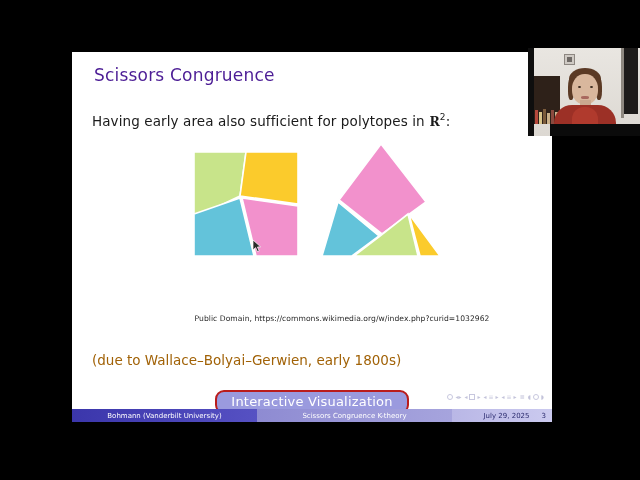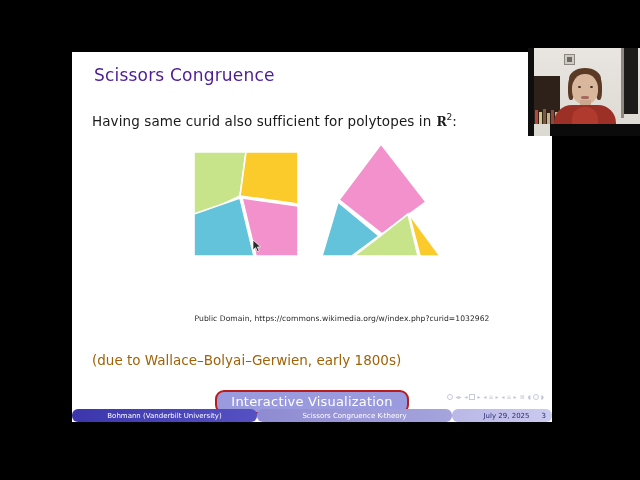--- a/index.html
+++ b/index.html
@@ -42,21 +42,21 @@
       gap:3px;opacity:.30;}
   #navsyms .g{display:flex;align-items:center;gap:2px;}
   .ns{font-size:6px;color:#3b3b86;line-height:1;font-family:"DejaVu Sans",sans-serif;}
   .nsq{width:4px;height:4px;border:1px solid #4a4a93;display:inline-block;}
   .nsc{width:4px;height:4px;border:1px solid #4a4a93;border-radius:50%;display:inline-block;}
 
   
   #footer{position:absolute;left:0;bottom:0;width:480px;height:13px;display:flex;
       font-size:7px;color:#ffffff;}
   #footer .cell{display:flex;align-items:center;height:100%;overflow:hidden;
-      white-space:nowrap;border-radius:6px;}
+      white-space:nowrap;}
   .f1{width:185px;background:linear-gradient(to right,#3b36ab,#5651c3);
       justify-content:center;}
   .f2{width:195px;background:linear-gradient(to right,#8e8bd2,#a6a4dd);
       justify-content:center;}
   .f3{flex:1;background:linear-gradient(to right,#b9b7e6,#cbcaef);
       justify-content:flex-end;padding-right:6px;gap:12px;color:#2b2b6e;}
 
   
   #webcam{position:absolute;right:0;top:48px;width:112px;height:88px;
       background:#1b1b1b;overflow:hidden;border:0;}
@@ -95,21 +95,21 @@
 </head>
 <body>
 
 <div id="stage">
 
   <div id="slide">
 
     <div class="slide-title">Scissors Congruence</div>
 
     <div class="lead">
-      <span>Having same curid also sufficient for polytopes in </span><span class="bb"><span class="inner">R</span></span><sup class="exp">2</sup><span>:</span>
+      <span>Having early area also sufficient for polytopes in </span><span class="bb"><span class="inner">R</span></span><sup class="exp">2</sup><span>:</span>
     </div>
 
     <div id="figure">
       <svg width="300" height="128" viewBox="0 0 300 128">
 
         <g transform="translate(32,12)">
           <rect x="-1.5" y="-1.5" width="107" height="107" fill="#ffffff"></rect>
           <g id="square-pieces">
               <polygon points="0,0 52,0 46,44 8,62 0,62" fill="#c8e48a" stroke="#ffffff" stroke-width="1.6"></polygon>
               <polygon points="52,0 104,0 104,52 46,44" fill="#fbcb2c" stroke="#ffffff" stroke-width="1.6"></polygon>

